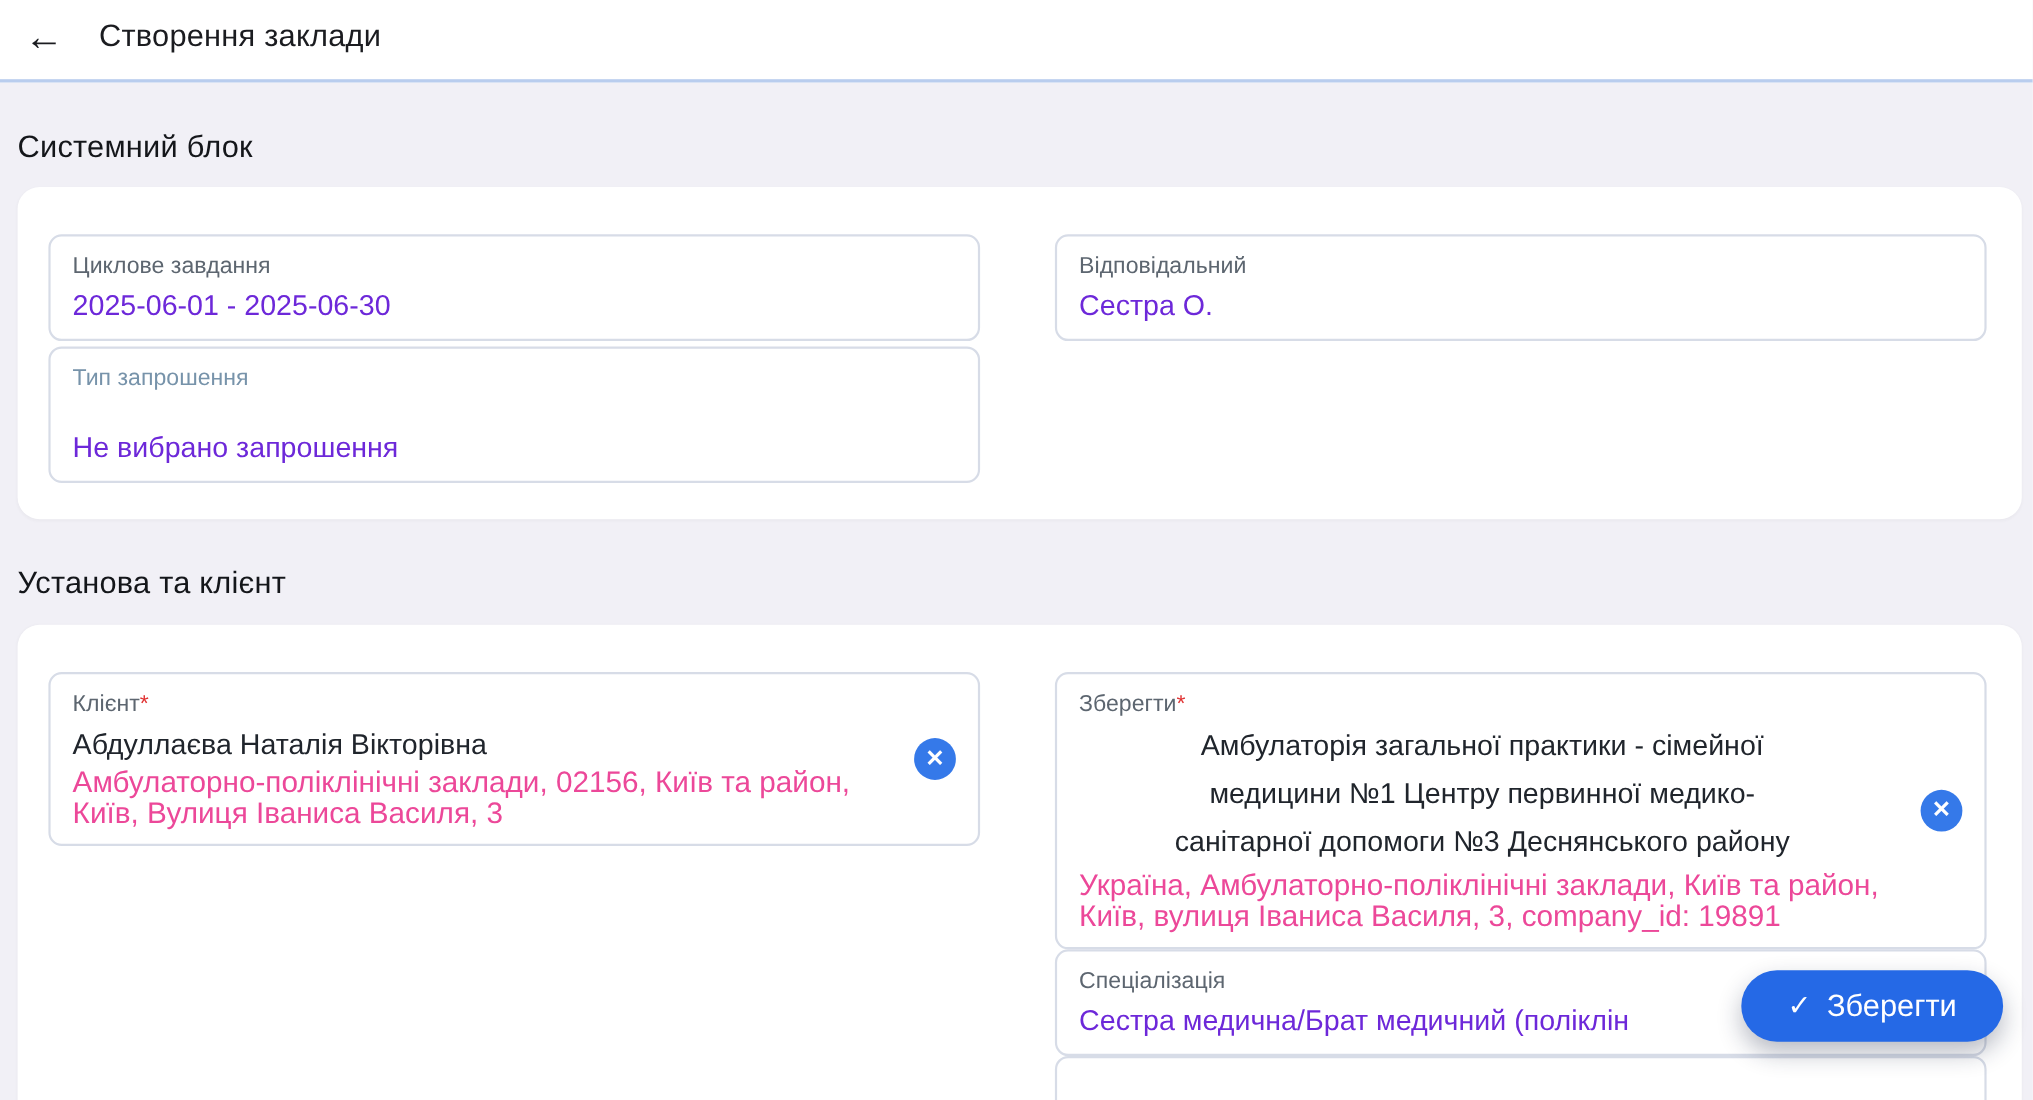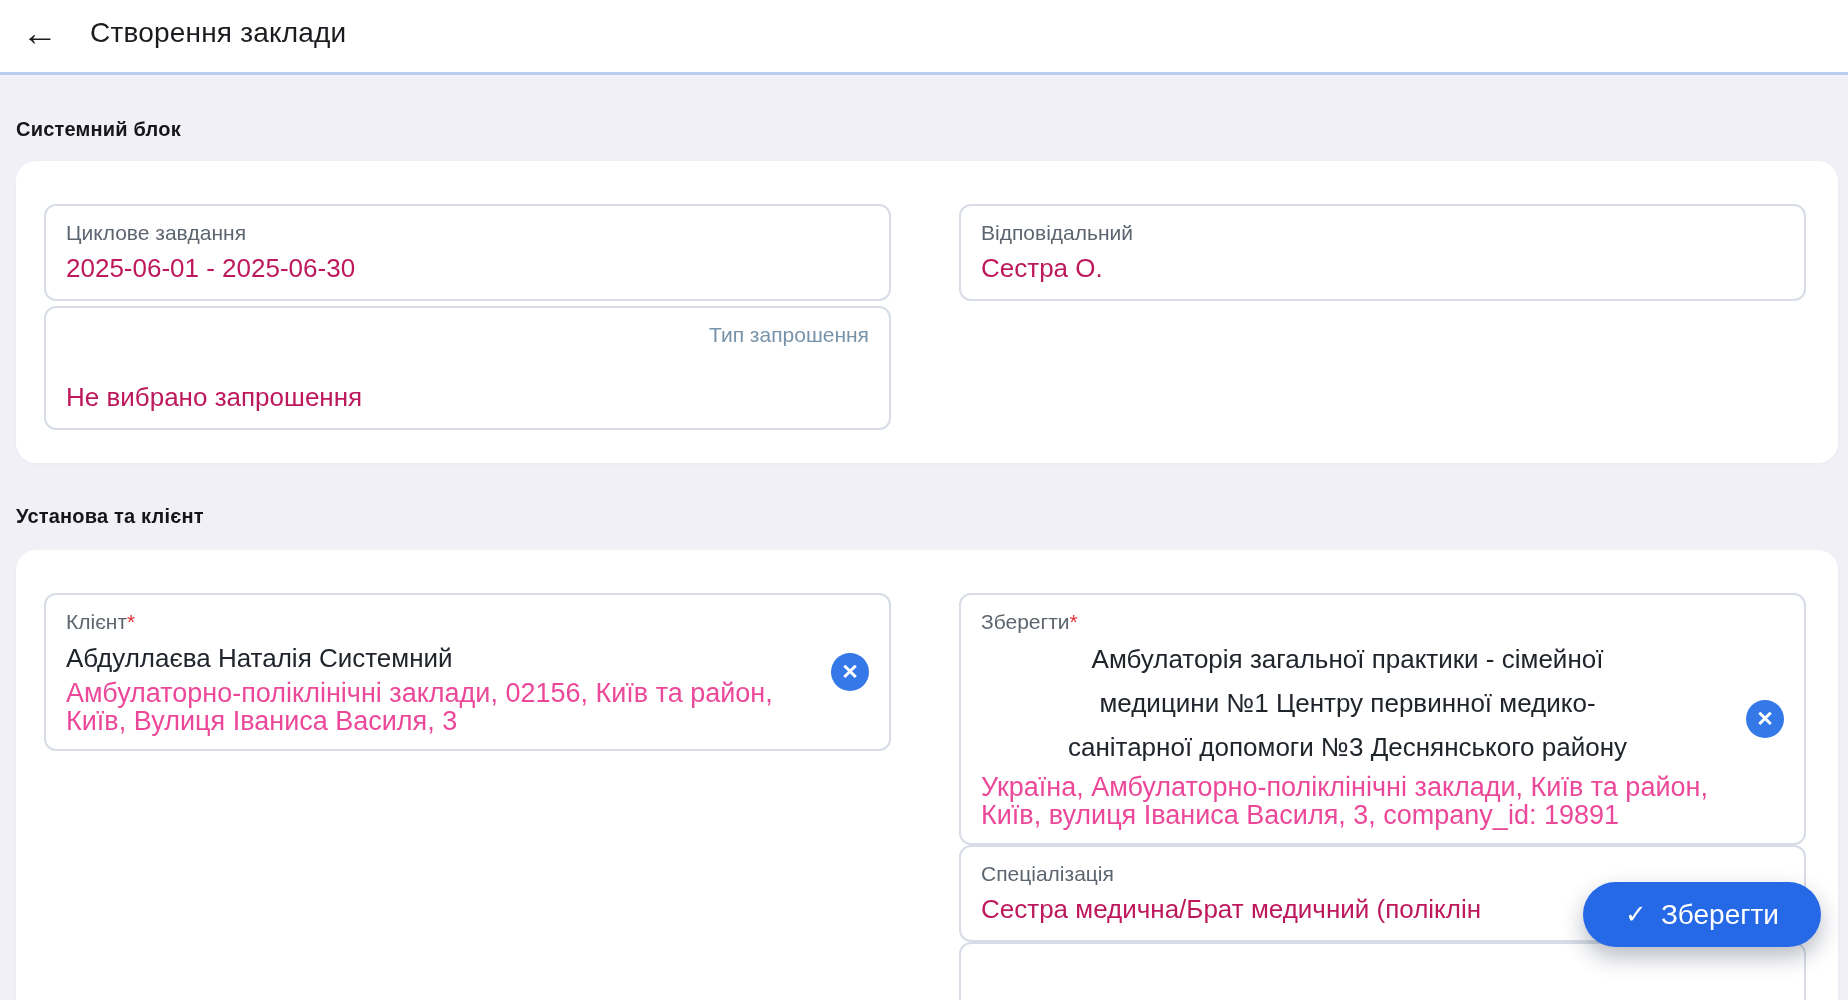--- a/index.html
+++ b/index.html
@@ -28,21 +28,21 @@
     width: 44px; text-align: left;
   }
   .app-title {
     font-size: 28px; font-weight: 400; color: #1b1c20;
     margin-left: 24px; letter-spacing: 0.2px;
   }
 
   
   .page { padding: 0 10px 0 16px; }
   .section-title {
-    font-size: 20px; font-weight: 700; color: #14161a;
+    font-size: 28px; font-weight: 400; color: #14161a;
     margin-top: 42px; letter-spacing: 0.2px;
   }
   .section-title.first { margin-top: 43px; }
 
   .card {
     background: #ffffff;
     border-radius: 20px;
     box-shadow: 0 1px 3px rgba(40,45,60,0.04);
     padding: 43px 32px 33px 28px;
     display: grid;
@@ -65,23 +65,23 @@
     border-radius: 12px;
     padding: 13px 20px 14px 20px;
     width: 100%;
     cursor: pointer;
     text-align: left;
     font-family: inherit;
     overflow: hidden;
   }
   .field-label { font-size: 21px; line-height: 27px; color: #5d6670; display: block; }
   .field-label .req { color: #e03131; }
-  .field-label.slate { color: #7793aa; text-align: right; }
+  .field-label.slate { color: #7793aa; }
   .field-value {
-    font-size: 26px; line-height: 34px; color: #be185d;
+    font-size: 26px; line-height: 34px; color: #6d28d9;
     margin-top: 5px; display: block; white-space: nowrap;
   }
   .field.spaced .field-value { margin-top: 32px; }
 
   .entity-name {
     font-size: 26px; line-height: 34px; color: #20252c;
     margin-top: 6px; display: block; white-space: pre-line;
     padding-right: 70px;
   }
   .entity-name.multi { line-height: 44px; margin-top: 2px; text-align: center; }
@@ -160,21 +160,21 @@
 
   <h2 class="section-title">Установа та клієнт</h2>
 
   <section class="card client">
     <div class="col">
 
       <div class="field">
         <span class="field-label">
           <span>Клієнт</span><span class="req">*</span>
         </span>
-        <span class="entity-name">Абдуллаєва Наталія Системний</span>
+        <span class="entity-name">Абдуллаєва Наталія Вікторівна</span>
         <span class="entity-sub">Амбулаторно-поліклінічні заклади, 02156, Київ та район,
 Київ, Вулиця Іваниса Василя, 3</span>
         <button class="clear-btn">✕</button>
       </div>
 
     </div>
     <div class="col">
 
       <div class="field">
         <span class="field-label">

